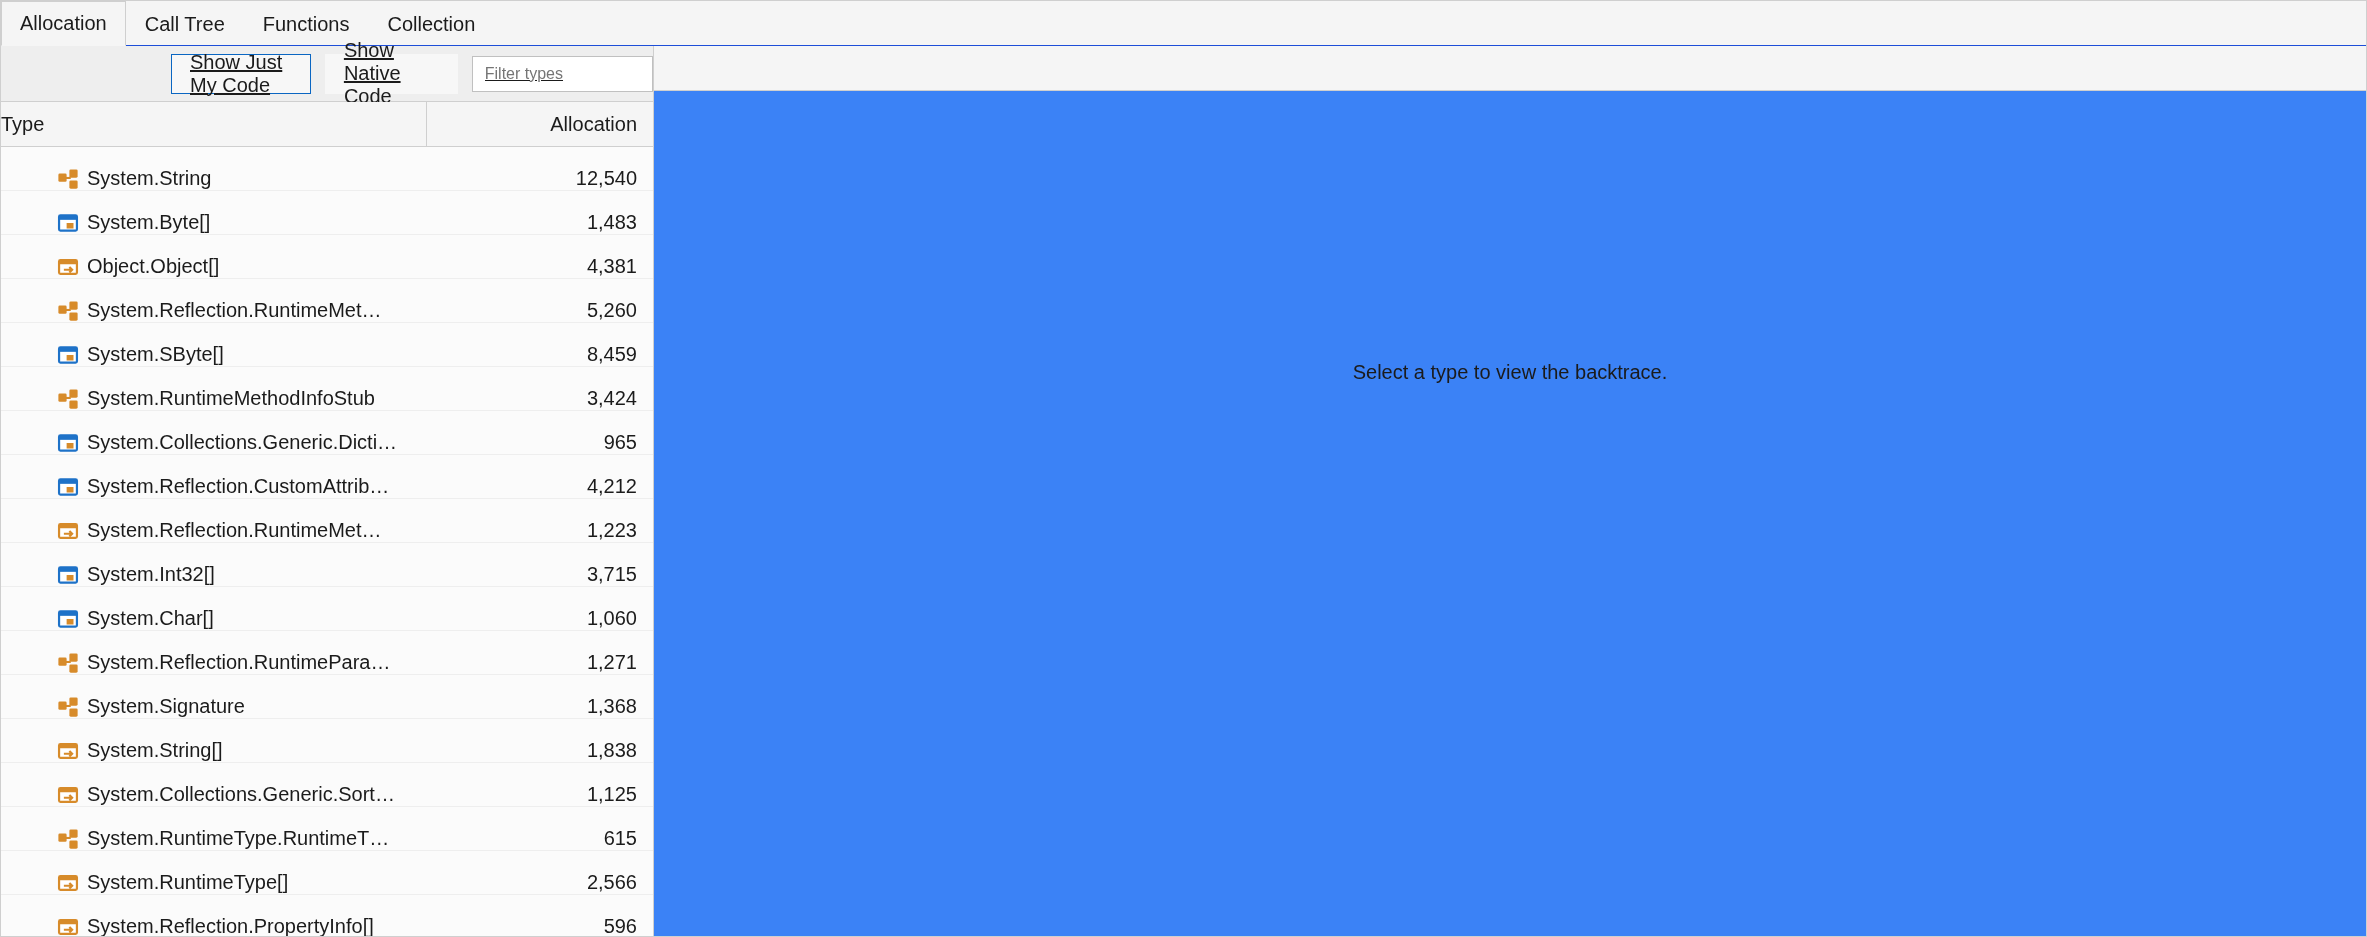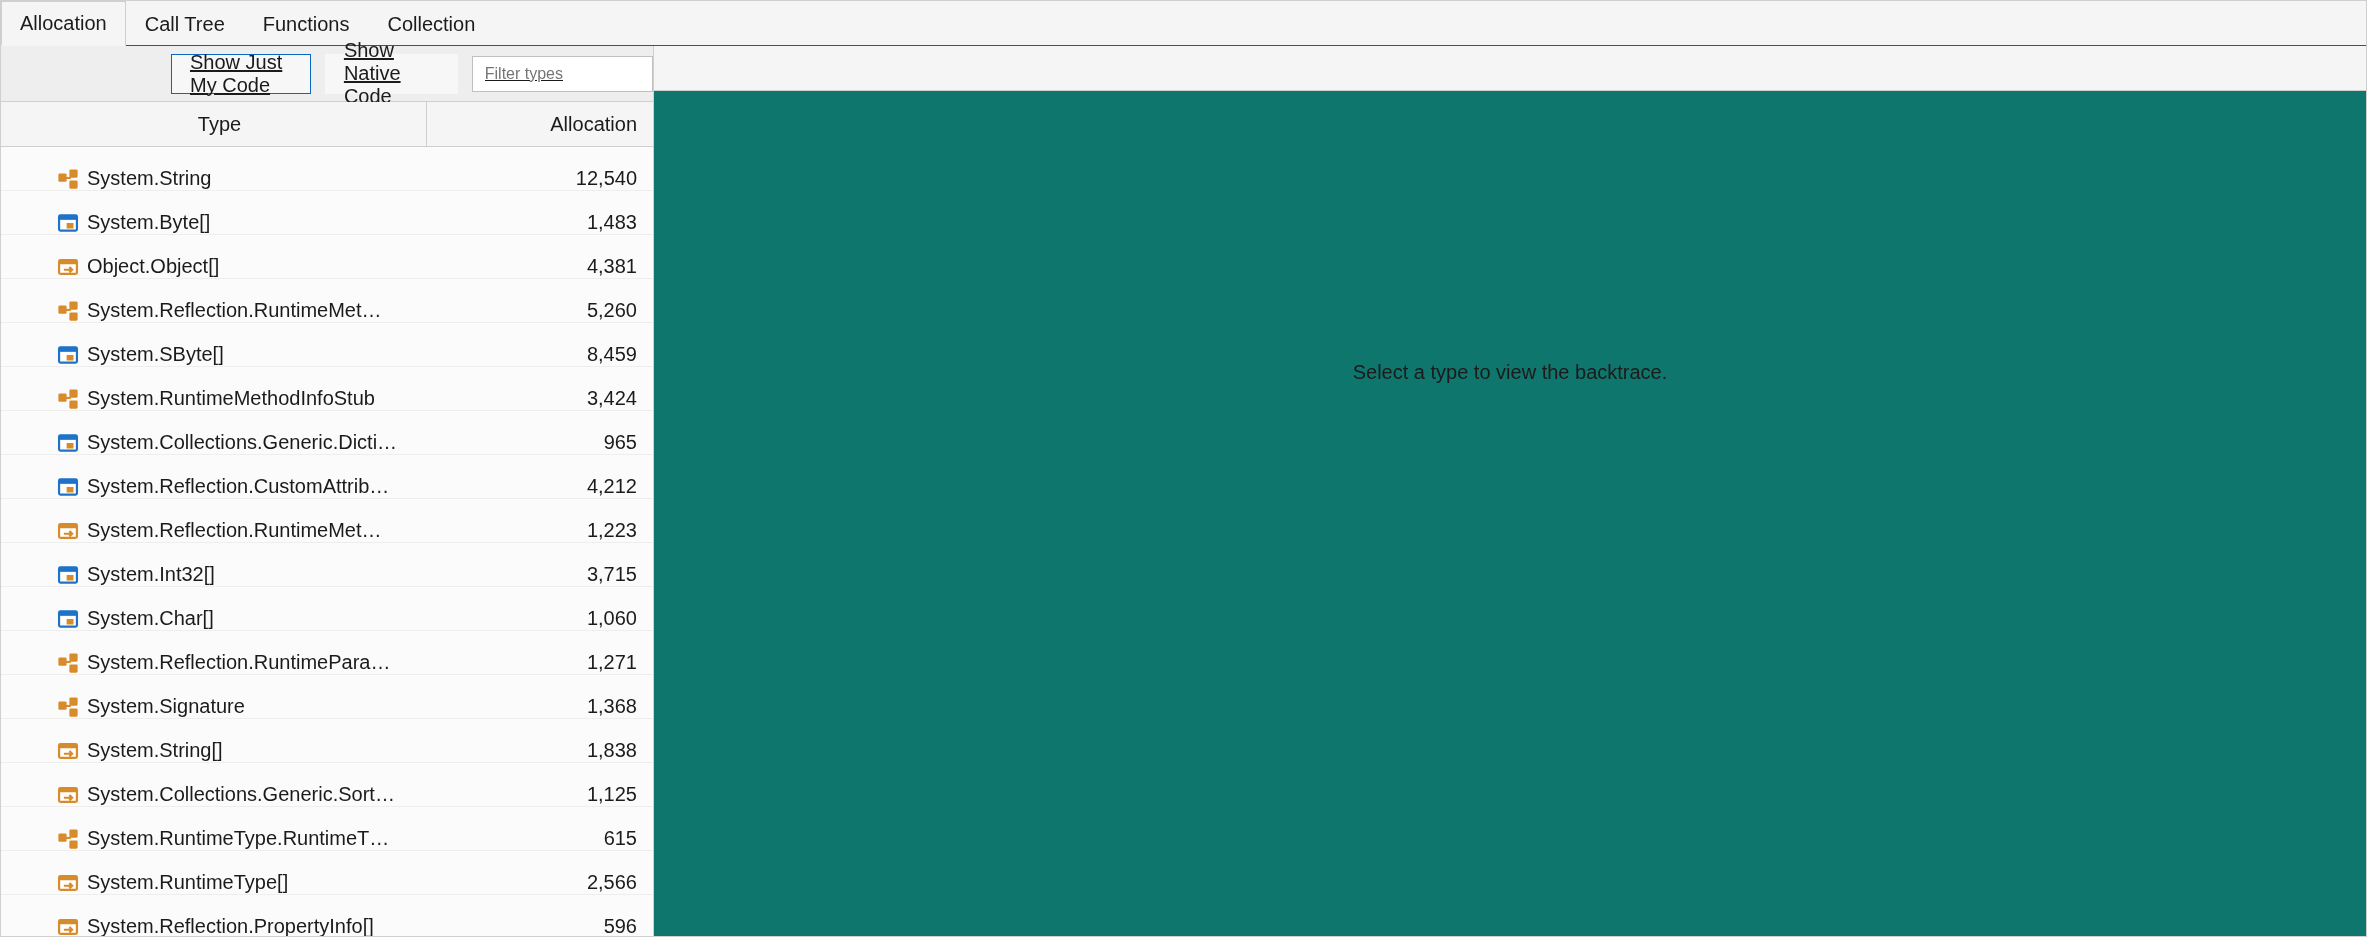--- a/index.html
+++ b/index.html
@@ -109,41 +109,41 @@
     display: flex;
     flex-direction: column;
     min-height: 0;
     background: #fcfcfc;
   }
   .right {
     flex: 1;
     display: flex;
     flex-direction: column;
     min-height: 0;
-    background: #0f766e;
+    background: #3b82f6;
     position: relative;
   }
   .placeholder {
     flex:1;
     display:flex;
     align-items:flex-start;
     justify-content:center;
     padding-top: 270px;
     color: #1b1b1b;
   }
   
   .thead {
     display: flex;
     height: 44px;
     border-bottom: 1px solid #cfcfcf;
     background: #f5f5f5;
     align-items: center;
     flex: 0 0 auto;
   }
-  .col-type { flex: 1; padding-left: 12px; overflow:hidden; text-overflow:ellipsis; white-space:nowrap;text-align:center;}
+  .col-type { flex: 1; padding-left: 0; overflow:hidden; text-overflow:ellipsis; white-space:nowrap;}
   .col-alloc { width: 210px; text-align: right; padding-right: 16px; }
   .col-sep { width:1px; align-self:stretch; background:#cfcfcf; }
   .rows {
     flex: 1;
     overflow-y: scroll;
     min-height: 0;
   }
   .rows::-webkit-scrollbar { width: 26px; }
   .rows::-webkit-scrollbar-track { background: #f0f0f0; }
   .rows::-webkit-scrollbar-thumb { background: #c2c2c2; }

